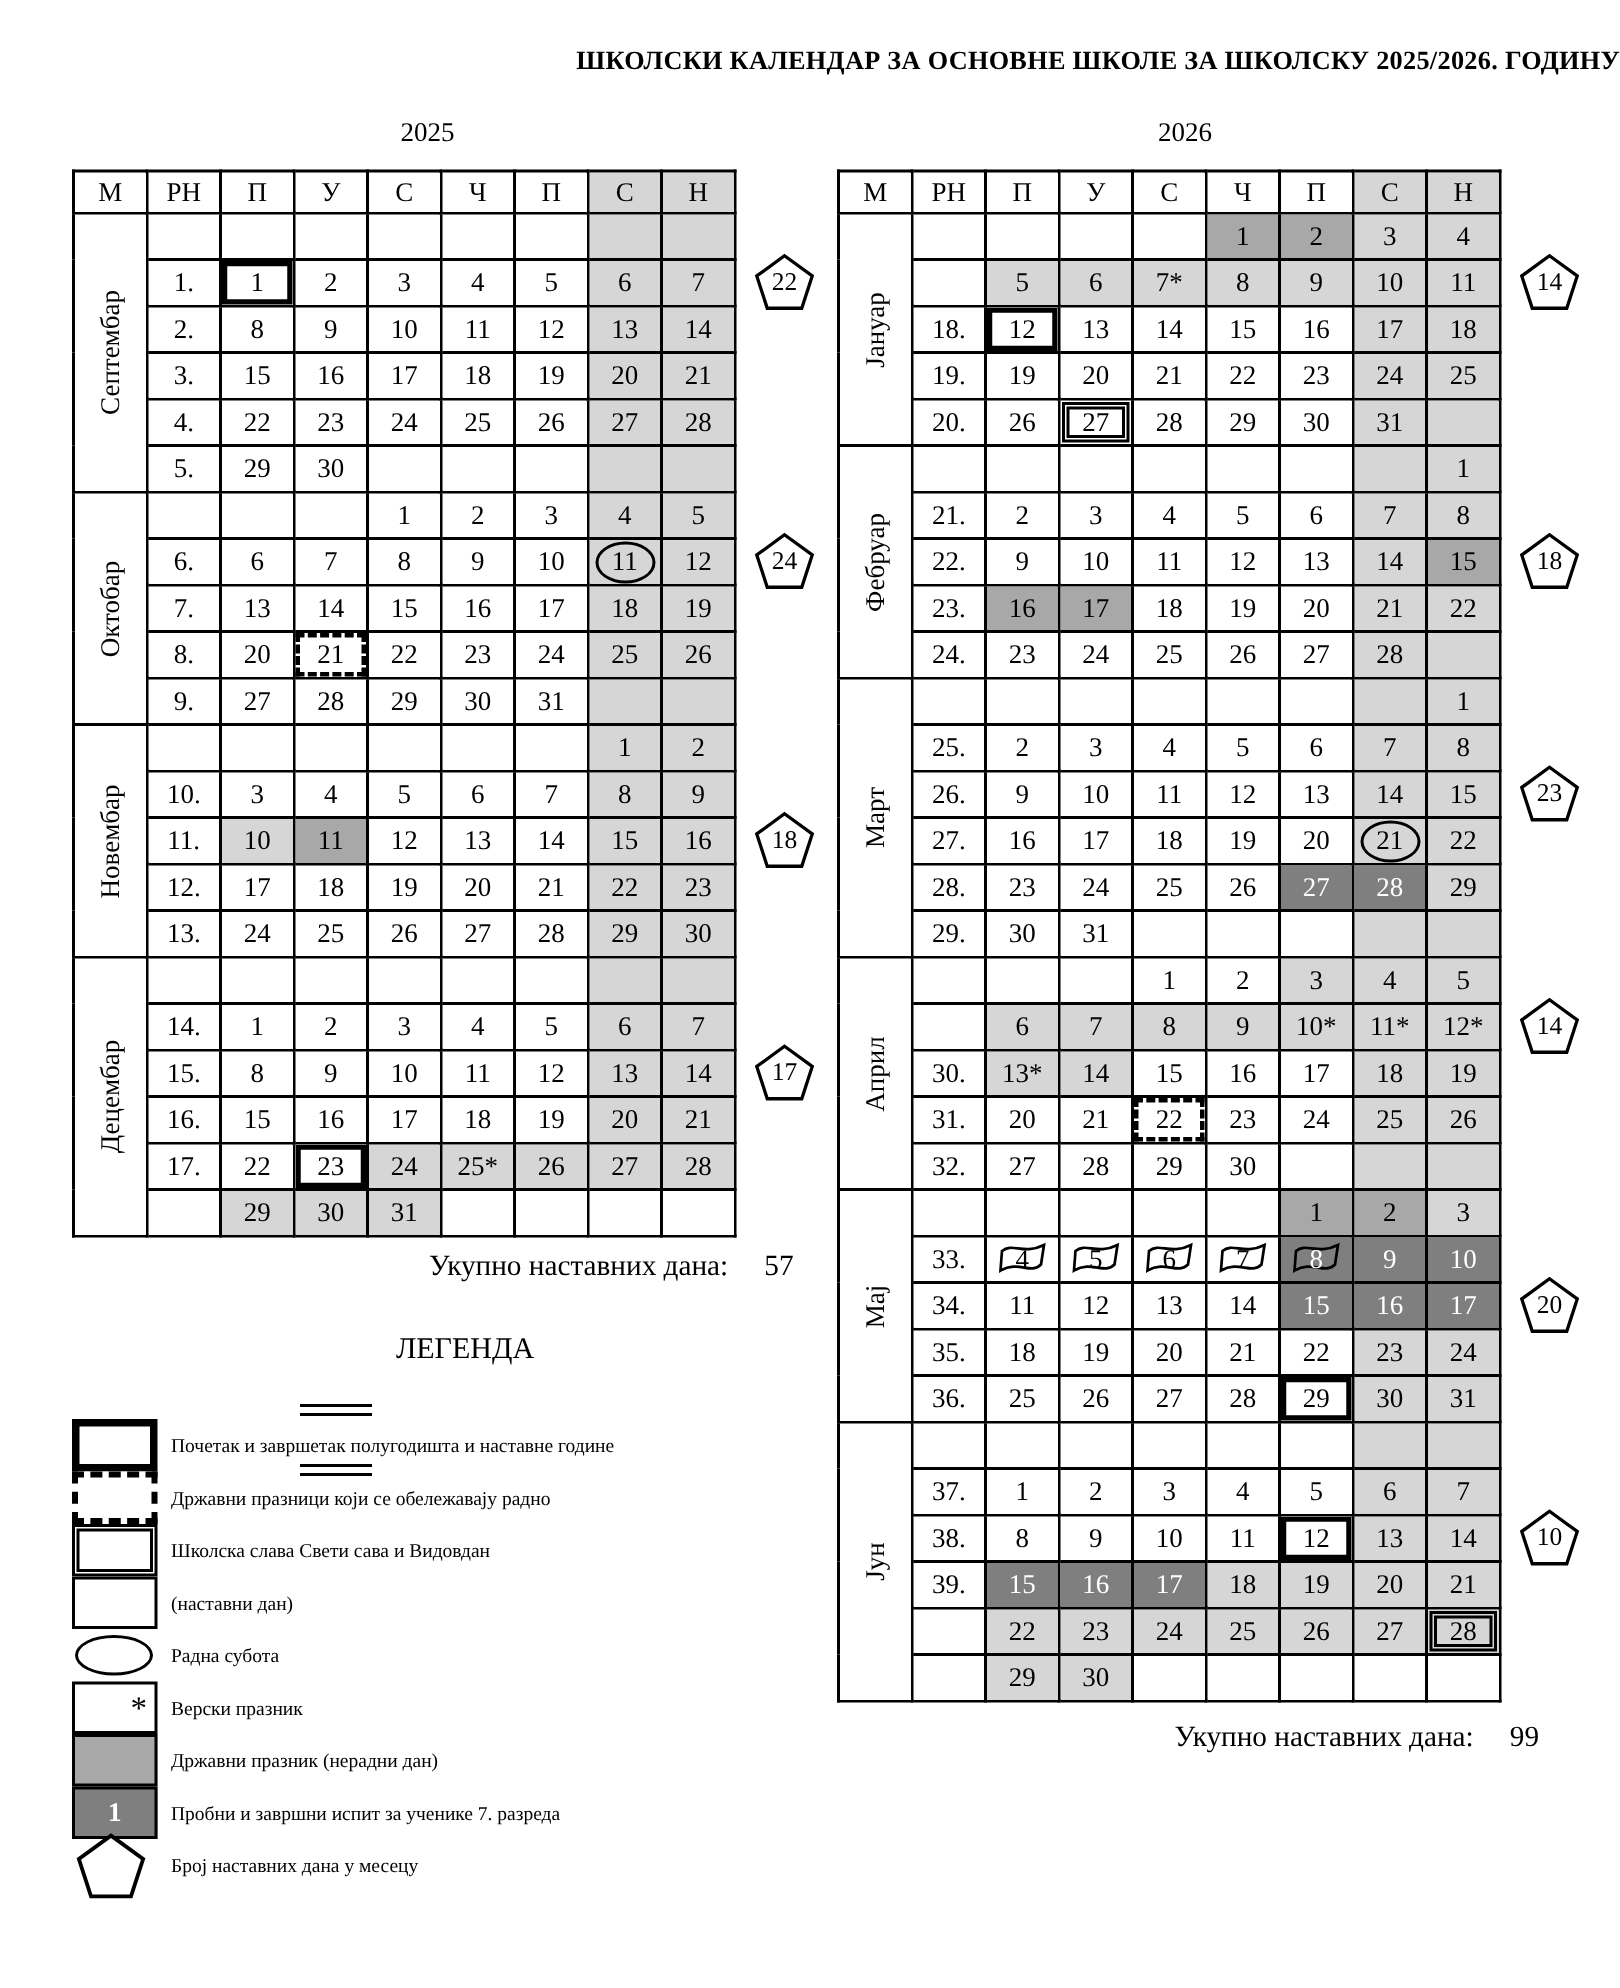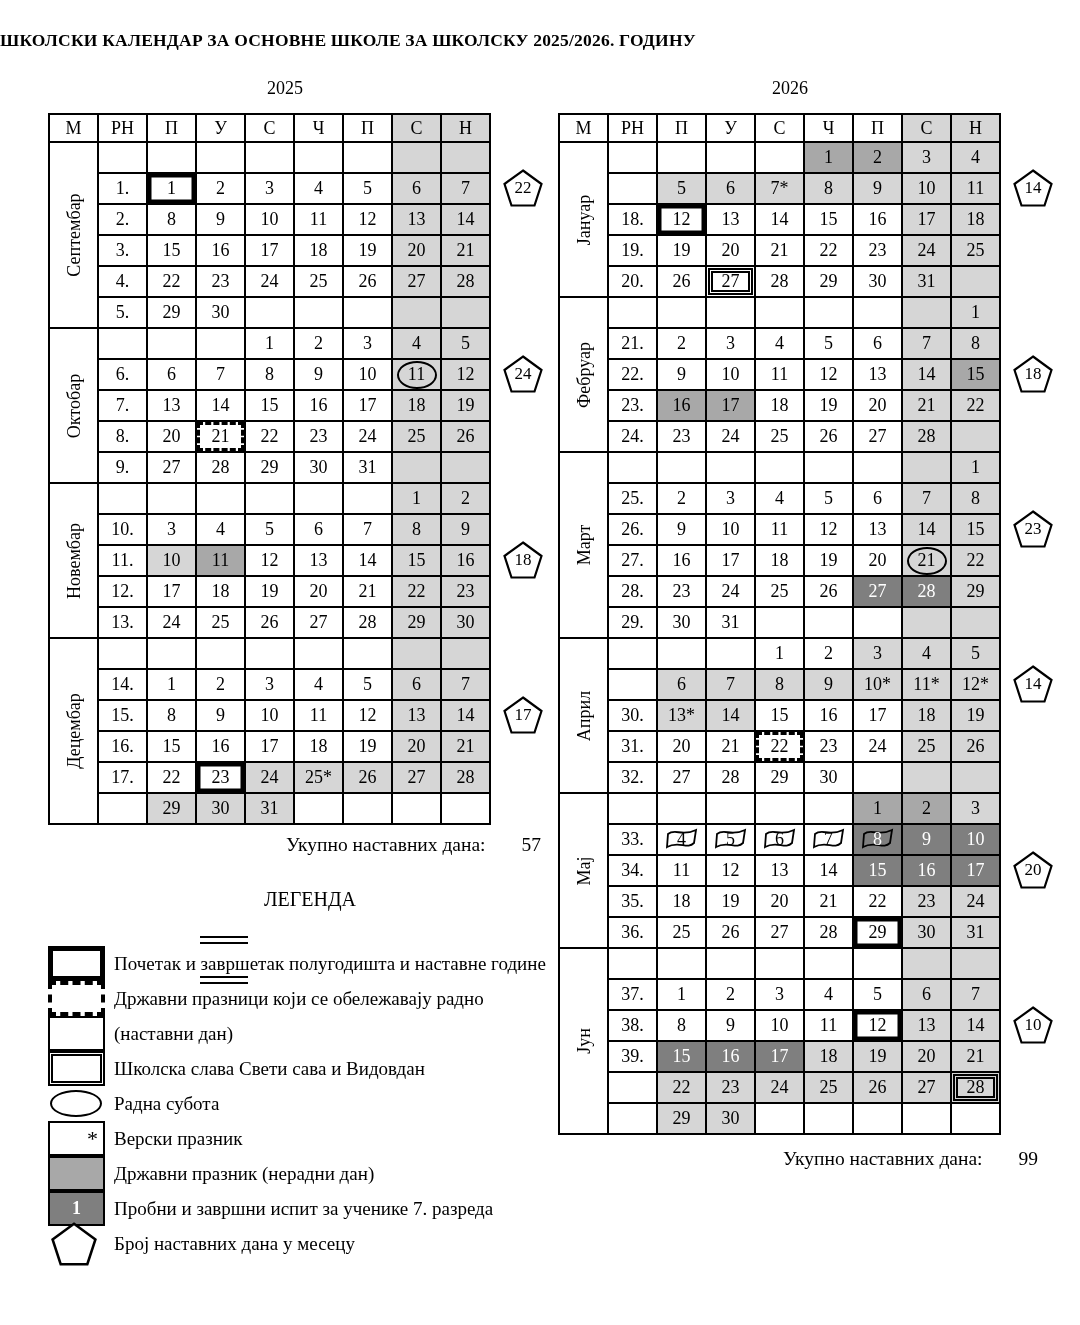--- a/index.html
+++ b/index.html
@@ -1,18 +1,18 @@
 <!DOCTYPE html>
 <html><head>
 <meta charset="utf-8">
 <style>
   html,body{margin:0;padding:0;background:#fff;}
   body{width:1080px;height:1325px;position:relative;font-family:"Liberation Serif","DejaVu Serif",serif;color:#000;}
 
-  .page-title{position:absolute;top:30px;left:0;width:1080px;text-align:left;font-size:17.5px;font-weight:700;letter-spacing:.2px;}
+  .page-title{position:absolute;top:30px;left:0;width:1080px;text-align:right;font-size:17.5px;font-weight:700;letter-spacing:.2px;}
   .year{position:absolute;top:78px;width:100px;text-align:center;font-size:18px;}
   .y2025{left:235px;} .y2026{left:740px;}
 
   .cal-wrap{position:absolute;top:113px;}
   #table-0{left:48px;} #table-1{left:558px;}
 
   table.cal{border-collapse:collapse;table-layout:fixed;}
   table.cal th,table.cal td{border:2px solid #000;width:49px;height:31px;box-sizing:border-box;
     text-align:center;vertical-align:middle;font-size:18px;font-weight:400;padding:0;position:relative;background:#fff;}
   table.cal tr:first-child th{height:28px;}
@@ -27,29 +27,29 @@
     border:2px solid #000;border-radius:50%;pointer-events:none;}
   .flag-svg{position:absolute;left:3px;top:2px;width:42px;height:26px;}
   .dv{position:relative;z-index:1;}
   td.month-cell{width:49px;}
   td.month-cell .vtext{position:absolute;left:50%;top:50%;transform:translate(-50%,-50%) rotate(-90deg);white-space:nowrap;font-size:18px;}
 
   .pent{position:absolute;left:455px;width:40px;height:38px;}
   .pent svg{position:absolute;inset:0;width:40px;height:38px;}
   .pent .pent-num{position:absolute;left:0;top:9px;width:40px;text-align:center;font-size:17px;z-index:1;}
 
-  .totals{position:absolute;display:flex;gap:36px;font-size:19.5px;}
+  .totals{position:absolute;display:flex;gap:24px;font-size:19.5px;}
   .t-left{left:286px;top:834px;}
   .t-right{left:783px;top:1148px;}
 
   .legend-title{position:absolute;left:150px;top:888px;width:320px;text-align:center;font-size:20px;}
   #legend-items{position:absolute;left:48px;top:946px;width:500px;}
   .lgrow{display:flex;align-items:center;height:35px;}
   .symcol{width:60px;flex:none;display:flex;align-items:center;}
-  .lglabel{font-size:19px;margin-left:6px;white-space:nowrap;}
+  .lglabel{font-size:13px;margin-left:6px;white-space:nowrap;}
   .sw{width:57px;height:35px;box-sizing:border-box;border:2px solid #000;background:#fff;position:relative;}
   .b-thick{border:5px solid #000;}
   .b-dash{border:4px dashed #000;}
   .b-dbl{border:5px double #000;}
   .bg-l{background:#d6d6d6;}
   .bg-m{background:#a8a8a8;}
   .bg-d{background:#7f7f7f;color:#fff;font-weight:700;display:flex;align-items:center;justify-content:center;font-size:18px;}
   .star-box{display:flex;align-items:center;justify-content:flex-end;padding-right:5px;font-size:22px;}
   .flagbox{display:flex;align-items:center;justify-content:center;}
   .flagbox .flag-svg{position:static;width:44px;height:27px;}
@@ -760,29 +760,29 @@
       <span class="lglabel">Почетак и завршетак полугодишта и наставне године</span>
     </div>
     <div class="lgrow">
       <div class="symcol">
         <div class="sw b-dash"></div>
       </div>
       <span class="lglabel">Државни празници који се обележавају радно</span>
     </div>
     <div class="lgrow">
       <div class="symcol">
+        <div class="sw b-dbl"></div>
+      </div>
+      <span class="lglabel">Школска слава Свети сава и Видовдан</span>
+    </div>
+    <div class="lgrow">
+      <div class="symcol">
         <div class="sw"></div>
       </div>
       <span class="lglabel">(наставни дан)</span>
-    </div>
-    <div class="lgrow">
-      <div class="symcol">
-        <div class="sw b-dbl"></div>
-      </div>
-      <span class="lglabel">Школска слава Свети сава и Видовдан</span>
     </div>
     <div class="lgrow">
       <div class="symcol">
         <div class="oval-sym"></div>
       </div>
       <span class="lglabel">Радна субота</span>
     </div>
     <div class="lgrow">
       <div class="symcol">
         <div class="sw star-box">

